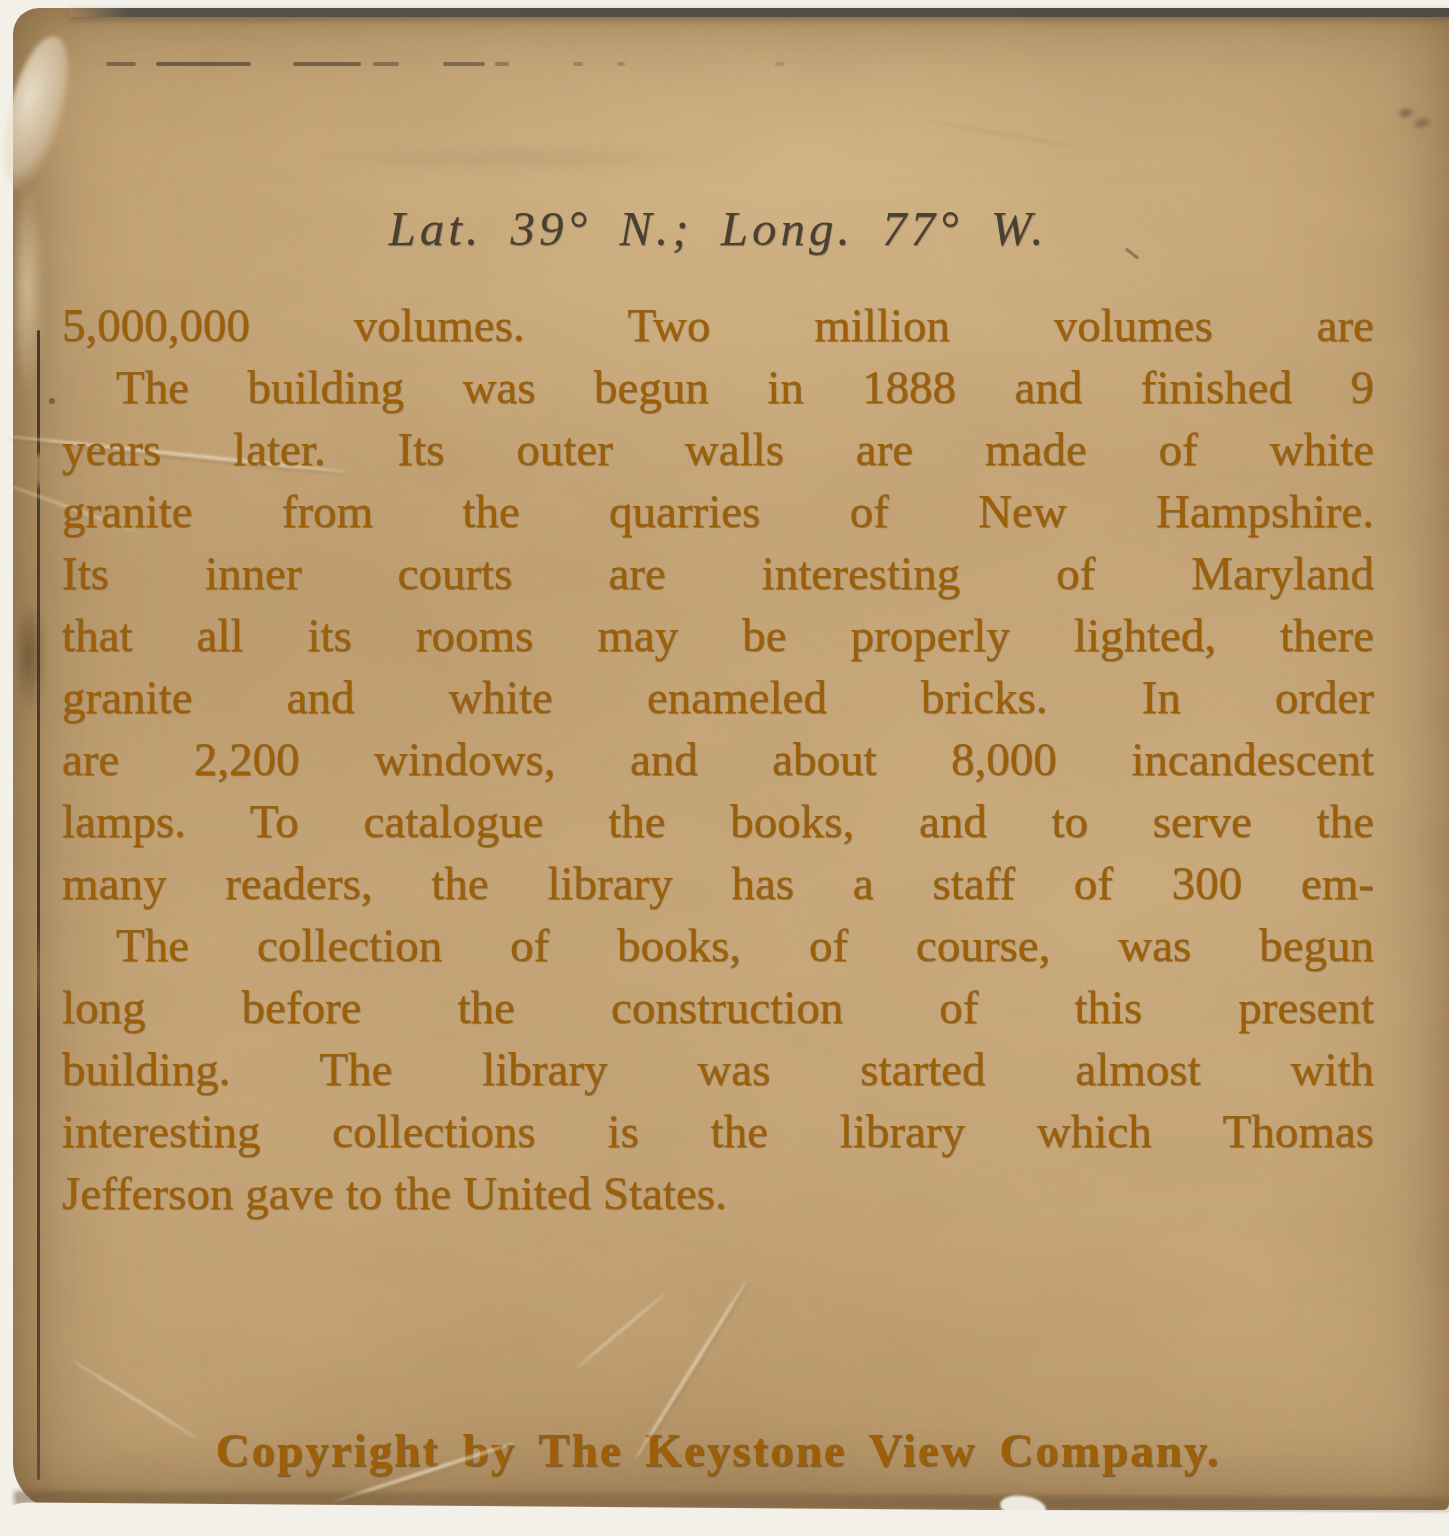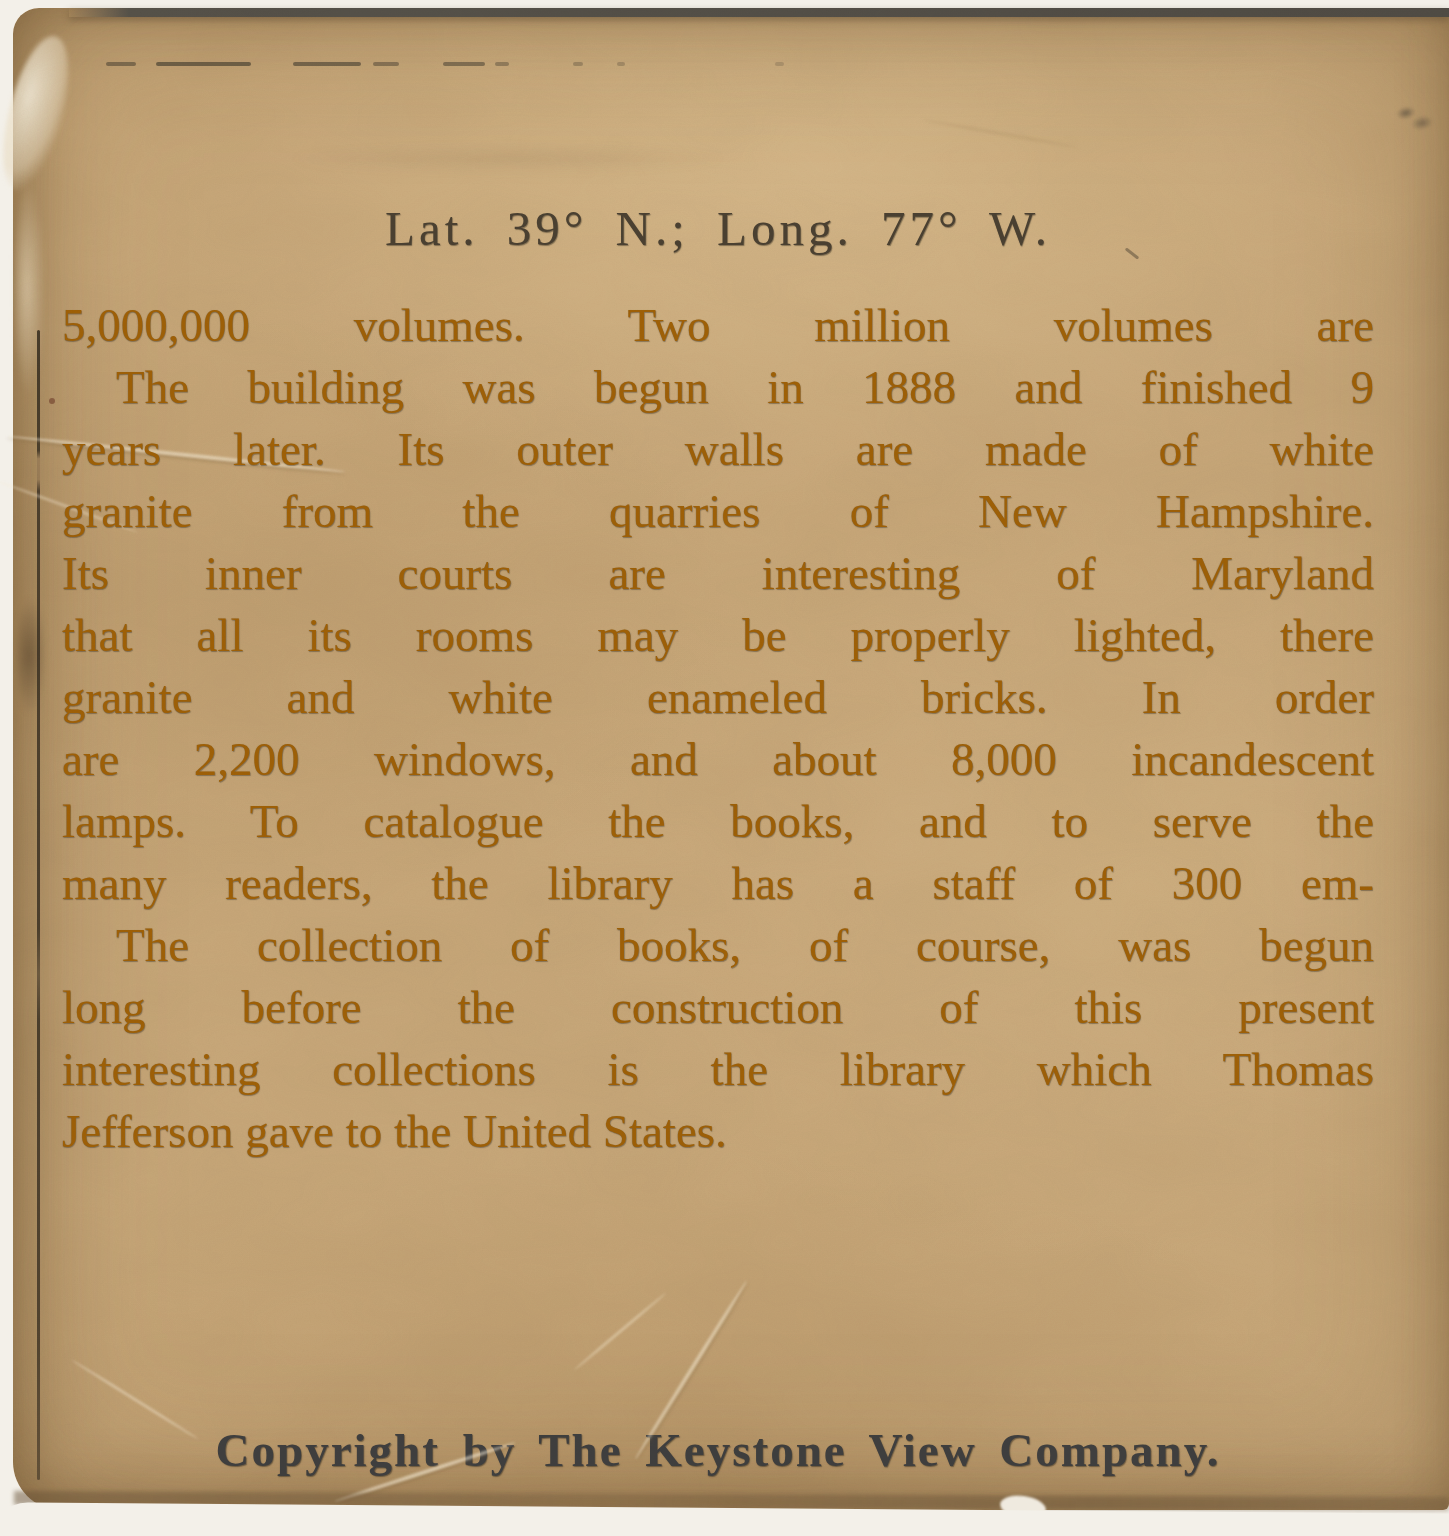--- a/index.html
+++ b/index.html
@@ -71,21 +71,21 @@
   .dashes i:nth-child(3){width:68px;margin-left:42px;opacity:.58;}
   .dashes i:nth-child(4){width:26px;margin-left:12px;opacity:.45;}
   .dashes i:nth-child(5){width:42px;margin-left:44px;opacity:.50;}
   .dashes i:nth-child(6){width:14px;margin-left:10px;opacity:.38;}
   .dashes i:nth-child(7){width:10px;margin-left:64px;opacity:.30;}
   .dashes i:nth-child(8){width:8px;margin-left:34px;opacity:.26;}
   .dashes i:nth-child(9){width:9px;margin-left:150px;opacity:.20;}
   
   .title{
     position:absolute;left:62px;top:194px;width:1312px;
-    text-align:center;font-size:49px;line-height:70px;
+    text-align:center;font-style:italic;font-size:49px;line-height:70px;
     letter-spacing:4px;word-spacing:12px;color:#4c4233;
     text-shadow:0.6px 0.6px 1px rgba(70,60,44,.55);
   }
   .title-tick{
     position:absolute;left:1124px;top:252px;width:16px;height:3px;border-radius:2px;
     background:rgba(72,62,46,.45);transform:rotate(38deg);
   }
   .body{
     position:absolute;left:62px;top:294px;width:1312px;
     font-size:47px;color:#a16207;
@@ -93,21 +93,21 @@
   }
   .line{
     height:62px;line-height:62px;white-space:nowrap;
     text-align:justify;text-align-last:justify;
   }
   .line.last{text-align-last:left;}
   .line.indent{text-indent:54px;}
   .copyright{
     position:absolute;left:62px;top:1420px;width:1312px;
     text-align:center;font-weight:bold;font-size:47px;line-height:60px;
-    letter-spacing:2px;word-spacing:9px;color:#404040;
+    letter-spacing:2px;word-spacing:9px;color:#a16207;
     text-shadow:0.8px 0.8px 1.2px rgba(60,52,38,.6);
   }
   
   .dot-already{
     position:absolute;left:49px;top:398px;width:6px;height:6px;border-radius:50%;
     background:rgba(112,62,42,.6);
   }
   
   .rule-v{
     position:absolute;left:37px;top:330px;width:3px;height:1150px;
@@ -193,20 +193,21 @@
       <div class="line">years later.  Its outer walls are made of white</div>
       <div class="line">granite from the quarries of New Hampshire.</div>
       <div class="line">Its inner courts are interesting of Maryland</div>
       <div class="line">that all its rooms may be properly lighted, there</div>
       <div class="line">granite and white enameled bricks.  In order</div>
       <div class="line">are 2,200 windows, and about 8,000 incandescent</div>
       <div class="line">lamps.  To catalogue the books, and to serve the</div>
       <div class="line">many readers, the library has a staff of 300 em-</div>
       <div class="line indent">The collection of books, of course, was begun</div>
       <div class="line">long before the construction of this present</div>
+      <div class="line">building.  The library was started almost with</div>
       <div class="line">interesting collections is the library which Thomas</div>
       <div class="line last">Jefferson gave to the United States.</div>
     </div>
 
   <div class="copyright z-text">Copyright by The Keystone View Company.</div>
 
   <div class="crease crease-a z-deco"></div>
   <div class="crease crease-b z-deco"></div>
   <div class="crease crease-c z-top"></div>
   <div class="crease crease-d z-top"></div>

